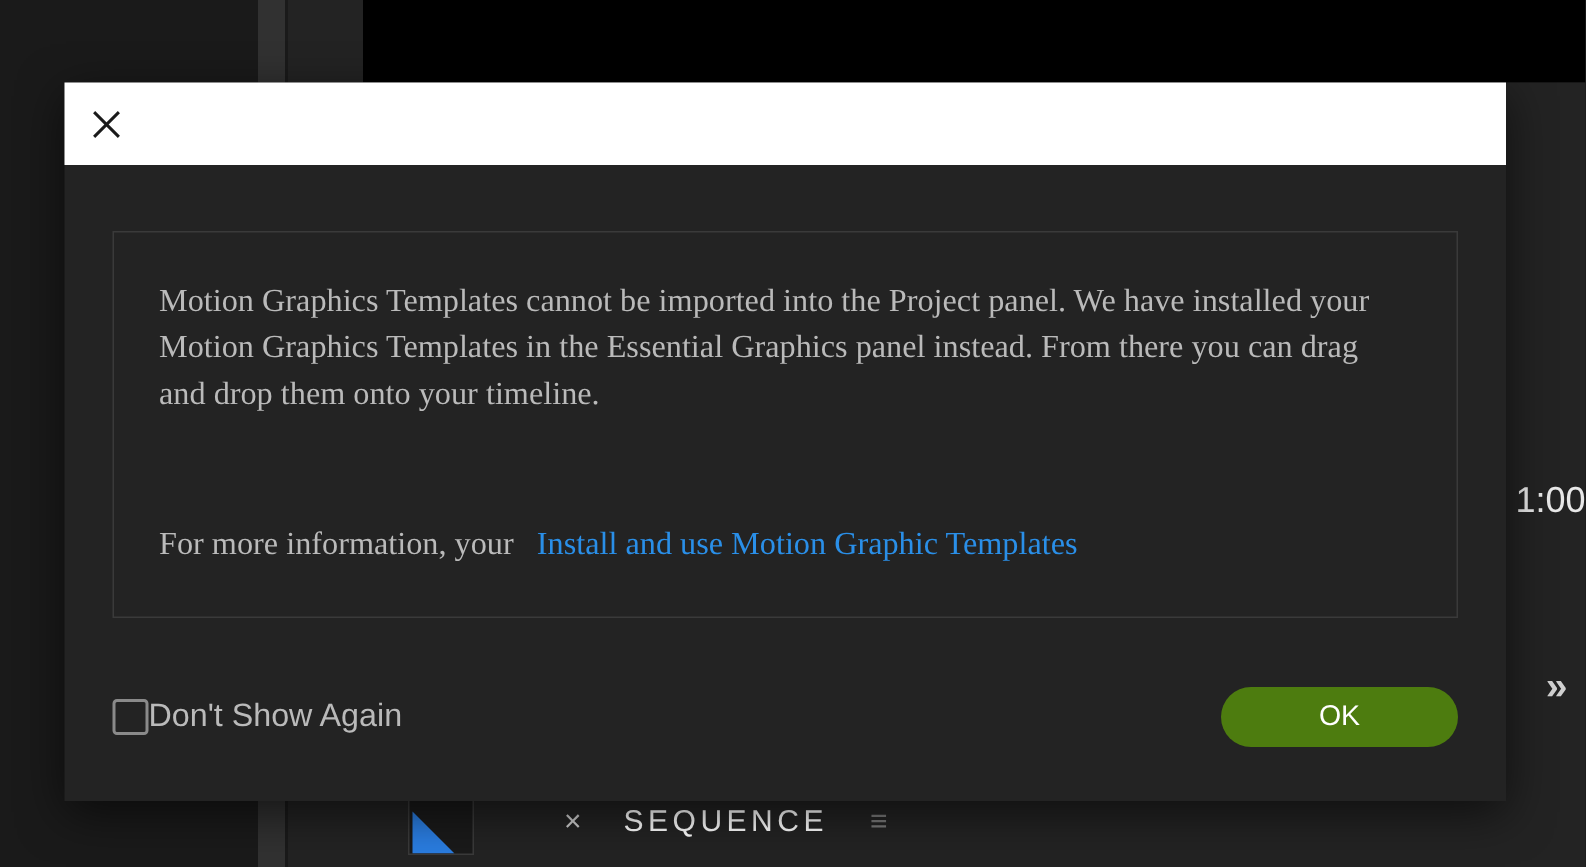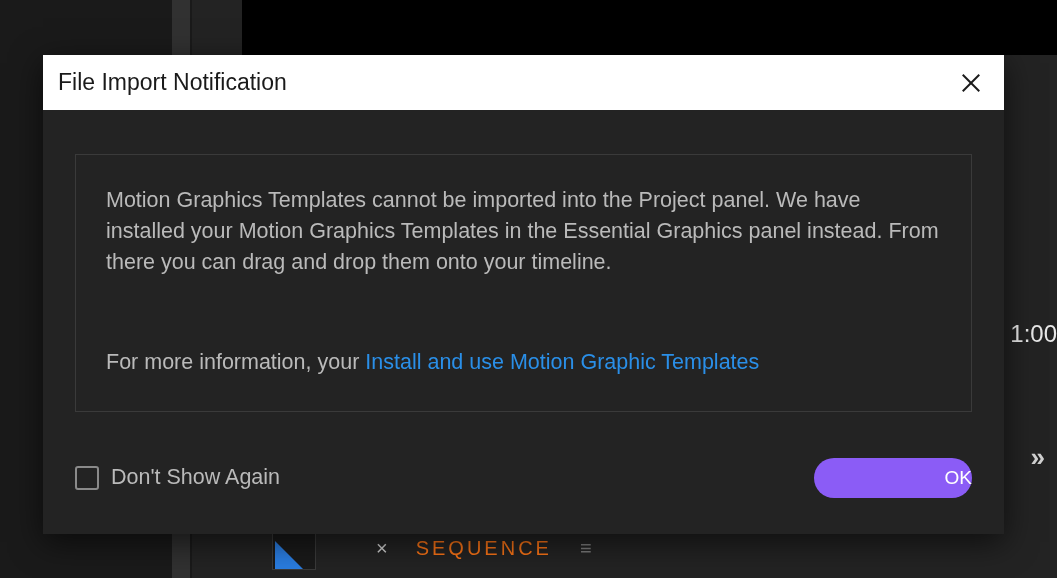--- a/index.html
+++ b/index.html
@@ -95,21 +95,21 @@
     border-right: 28px solid transparent;
     border-bottom: 28px solid #2a7de1;
     margin-left: 2px;
   }
   .bottom-close {
     color: #d0d0d0;
     font-size: 20px;
     margin-left: 40px;
   }
   .bottom-seq {
-    color: #f97316;
+    color: #ffffff;
     font-size: 20px;
     letter-spacing: 3px;
     margin-left: 8px;
   }
   .bottom-menu {
     color: #7a7a7a;
     font-size: 20px;
     margin-left: 8px;
   }
 
@@ -144,75 +144,75 @@
     display: flex;
     align-items: center;
     justify-content: center;
   }
   .close-btn svg {
     width: 22px;
     height: 22px;
   }
   .dialog-body {
     padding: 44px 32px 28px 32px;
+    font-family: Liberation Serif, serif;
   }
   .message-box {
     border: 1px solid #3a3a3a;
     padding: 30px 30px 34px 30px;
   }
   .message-text {
     color: #bababa;
     font-size: 21.5px;
     line-height: 1.45;
     font-weight: 400;
   }
   .message-info {
     margin-top: 68px;
     color: #bababa;
     font-size: 21.5px;
     line-height: 1.4;
   }
   .message-link {
     color: #2a8fe8;
+    margin-left: 10px;
     cursor: pointer;
   }
   .dialog-footer {
     display: flex;
     align-items: center;
     justify-content: space-between;
     padding: 0 32px 36px 32px;
     margin-top: 18px;
   }
   .checkbox-row {
     display: flex;
     align-items: center;
-    gap: 12px;
   }
   .checkbox {
     width: 24px;
     height: 24px;
     border: 2px solid #8a8a8a;
     border-radius: 3px;
     cursor: pointer;
   }
   .checkbox-label {
     color: #bababa;
     font-size: 21.5px;
   }
   .ok-button {
-    background: #8b5cf6;
+    background: #4d7c0f;
     color: #ffffff;
     border: none;
     border-radius: 22px;
     width: 158px;
     height: 40px;
     font-size: 19px;
     font-weight: 500;
     cursor: pointer;
-    text-align: right;
   }
 </style>
 </head>
 <body>
 
 <div class="bg-panel-left"></div>
 <div class="bg-panel-left-inner"></div>
 <div class="bg-black-viewer"></div>
 <div class="bg-right-area"></div>
 <div class="timecode">1:00</div>
@@ -222,21 +222,20 @@
   <div class="bottom-thumb">
     <div class="thumb-triangle"></div>
   </div>
   <span class="bottom-close">×</span>
   <span class="bottom-seq">SEQUENCE</span>
   <span class="bottom-menu">≡</span>
 </div>
 
 <div class="dialog">
   <div class="dialog-header">
-    <div class="dialog-title">File Import Notification</div>
     <div class="close-btn">
       <svg viewBox="0 0 24 24">
         <line x1="3" y1="3" x2="21" y2="21" stroke="#1a1a1a" stroke-width="2.2"></line>
         <line x1="21" y1="3" x2="3" y2="21" stroke="#1a1a1a" stroke-width="2.2"></line>
       </svg>
     </div>
   </div>
   <div class="dialog-body">
     <div class="message-box">
       <div class="message-text">Motion Graphics Templates cannot be imported into the Project panel. We have installed your Motion Graphics Templates in the Essential Graphics panel instead. From there you can drag and drop them onto your timeline.</div>

